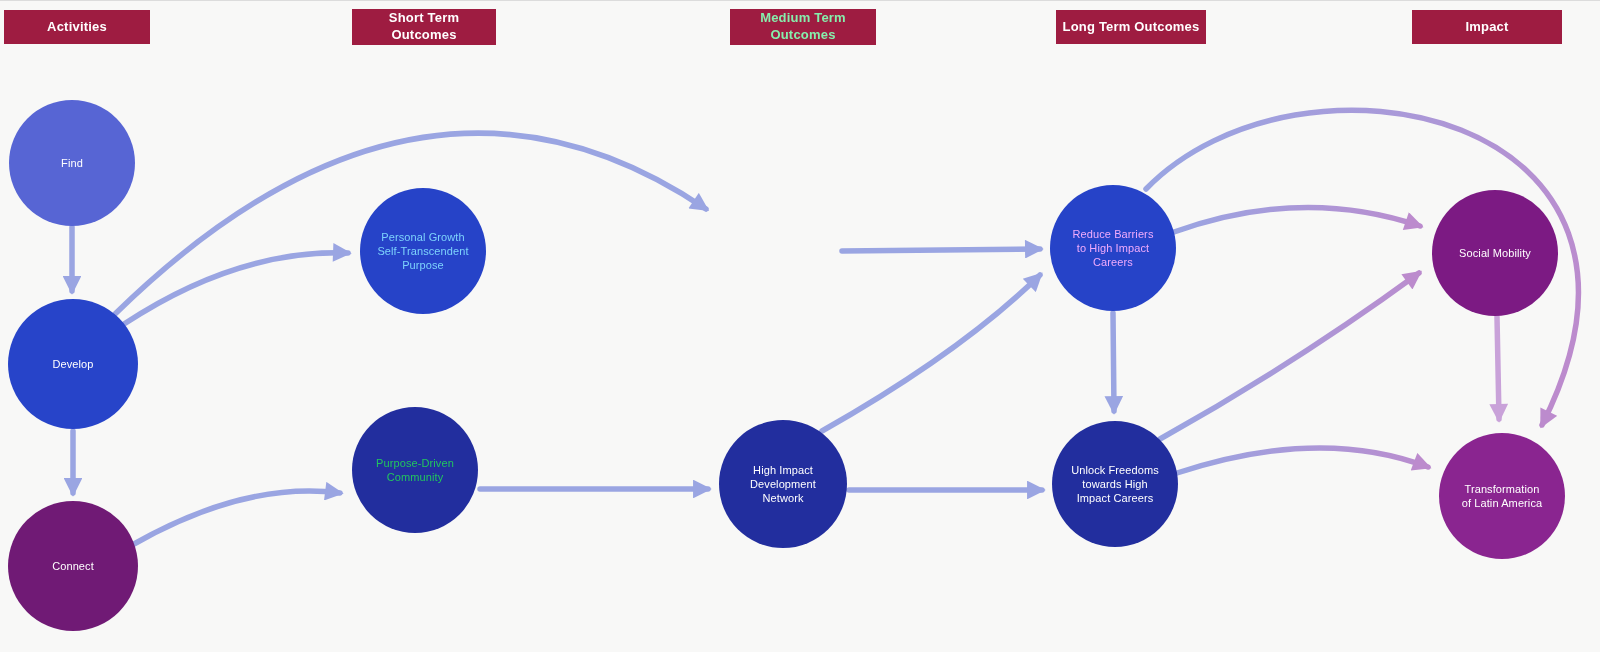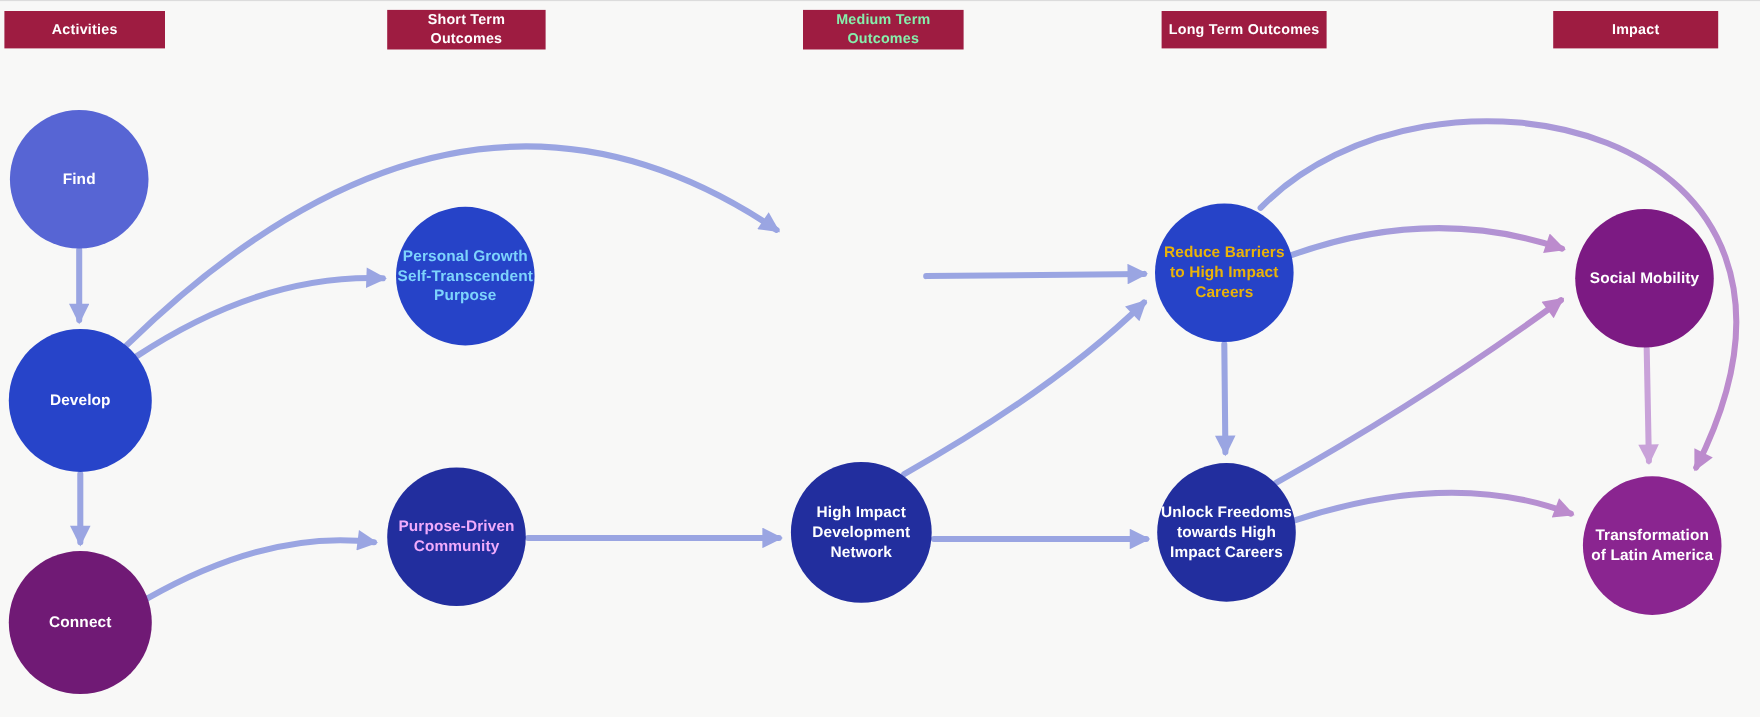--- a/index.html
+++ b/index.html
@@ -22,22 +22,22 @@
     line-height:1.3;
     display:flex;align-items:center;justify-content:center;
     text-align:center;
     white-space:pre-line;
     letter-spacing:.2px;
   }
   .node{
     position:absolute;
     border-radius:50%;
     color:#FFFFFF;
-    font-size:14px;
-    font-weight:700;
+    font-size:11px;
+    font-weight:400;
     line-height:1.28;
     display:flex;align-items:center;justify-content:center;
     text-align:center;
     white-space:pre-line;
     overflow:hidden;
     letter-spacing:.1px;
   }
 </style>
 </head>
 <body>
@@ -96,26 +96,26 @@
 Outcomes</div>
   <div class="col-header" style="left: 1412px; top: 9px; width: 150px; height: 34px; background: rgb(158, 28, 65); color: rgb(255, 255, 255);">Impact</div>
   <div class="col-header" style="left: 1056px; top: 9px; width: 150px; height: 34px; background: rgb(158, 28, 65); color: rgb(255, 255, 255);">Long Term Outcomes</div>
 
   <div class="node" style="left: 9px; top: 99px; height: 126px; width: 126px; background: rgb(87, 101, 212); color: rgb(255, 255, 255);">Find</div>
   <div class="node" style="left: 8px; top: 298px; height: 130px; width: 130px; background: rgb(39, 68, 201); color: rgb(255, 255, 255);">Develop</div>
   <div class="node" style="left: 8px; top: 500px; height: 130px; width: 130px; background: #701a75; color: rgb(255, 255, 255);">Connect</div>
   <div class="node" style="left: 360px; top: 187px; height: 126px; width: 126px; background: rgb(38, 67, 200); color: #7dd3fc;">Personal Growth
 Self-Transcendent
 Purpose</div>
-  <div class="node" style="left: 352px; top: 424px; height: 126px; width: 126px; background: rgb(34, 46, 158); color: #f0abfc;">Purpose-Driven
+  <div class="node" style="left: 352px; top: 406px; height: 126px; width: 126px; background: rgb(34, 46, 158); color: #22c55e;">Purpose-Driven
 Community</div>
   <div class="node" style="left: 719px; top: 419px; height: 128px; width: 128px; background: rgb(34, 46, 158); color: rgb(255, 255, 255);">High Impact
 Development
 Network</div>
-  <div class="node" style="left: 1050px; top: 184px; height: 126px; width: 126px; background: rgb(38, 67, 200); color: #eab308;">Reduce Barriers
+  <div class="node" style="left: 1050px; top: 184px; height: 126px; width: 126px; background: rgb(38, 67, 200); color: #f0abfc;">Reduce Barriers
 to High Impact
 Careers</div>
   <div class="node" style="left: 1052px; top: 420px; height: 126px; width: 126px; background: rgb(34, 46, 158); color: rgb(255, 255, 255);">Unlock Freedoms
 towards High
 Impact Careers</div>
   <div class="node" style="left: 1432px; top: 189px; height: 126px; width: 126px; background: rgb(124, 26, 131); color: rgb(255, 255, 255); text-align: right;">Social Mobility</div>
   <div class="node" style="left: 1439px; top: 432px; height: 126px; width: 126px; background: rgb(138, 37, 144); color: rgb(255, 255, 255);">Transformation
 of Latin America</div>
 
 </div>

